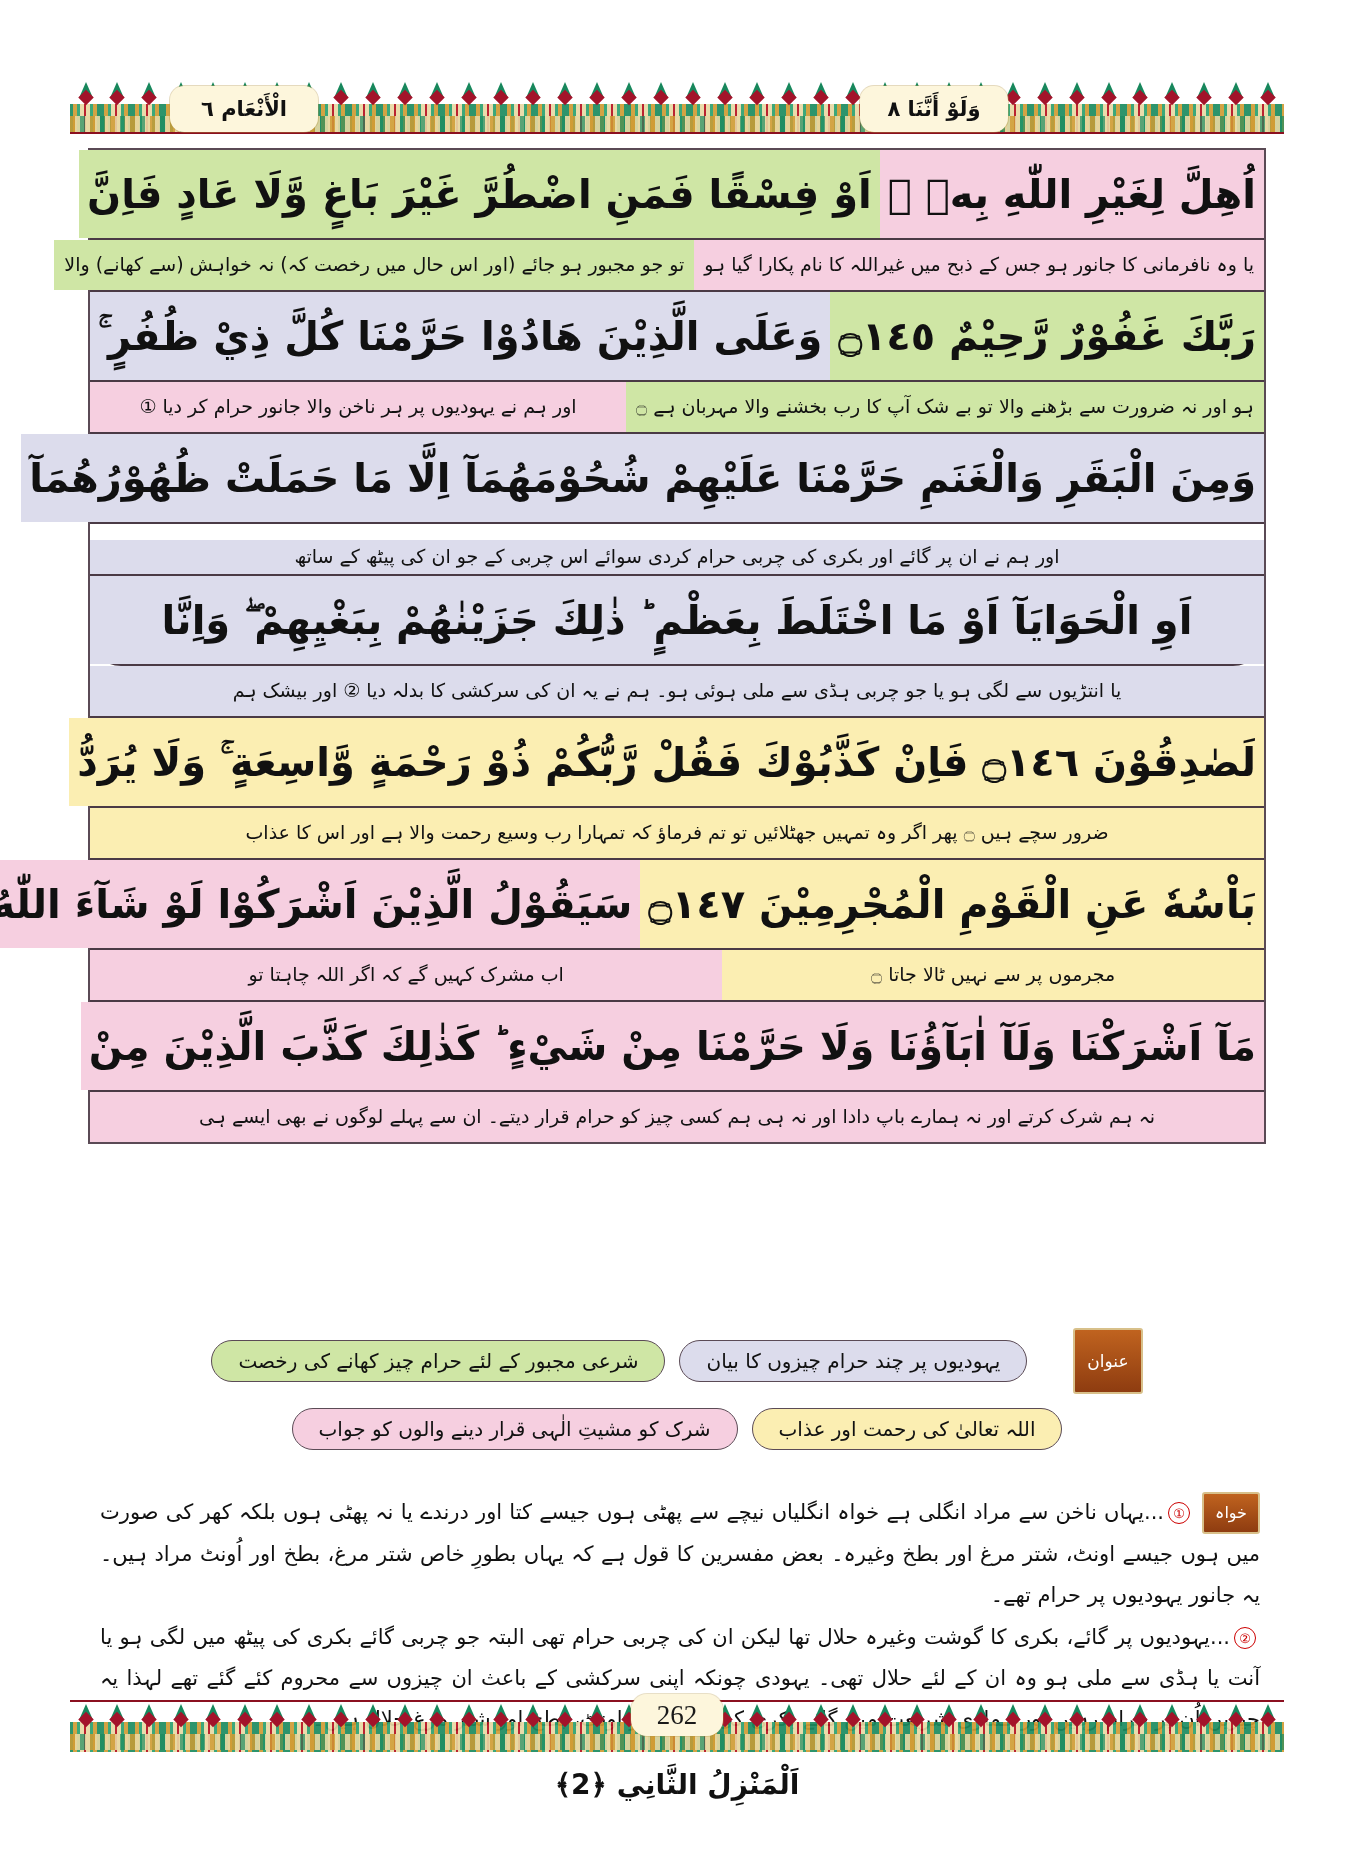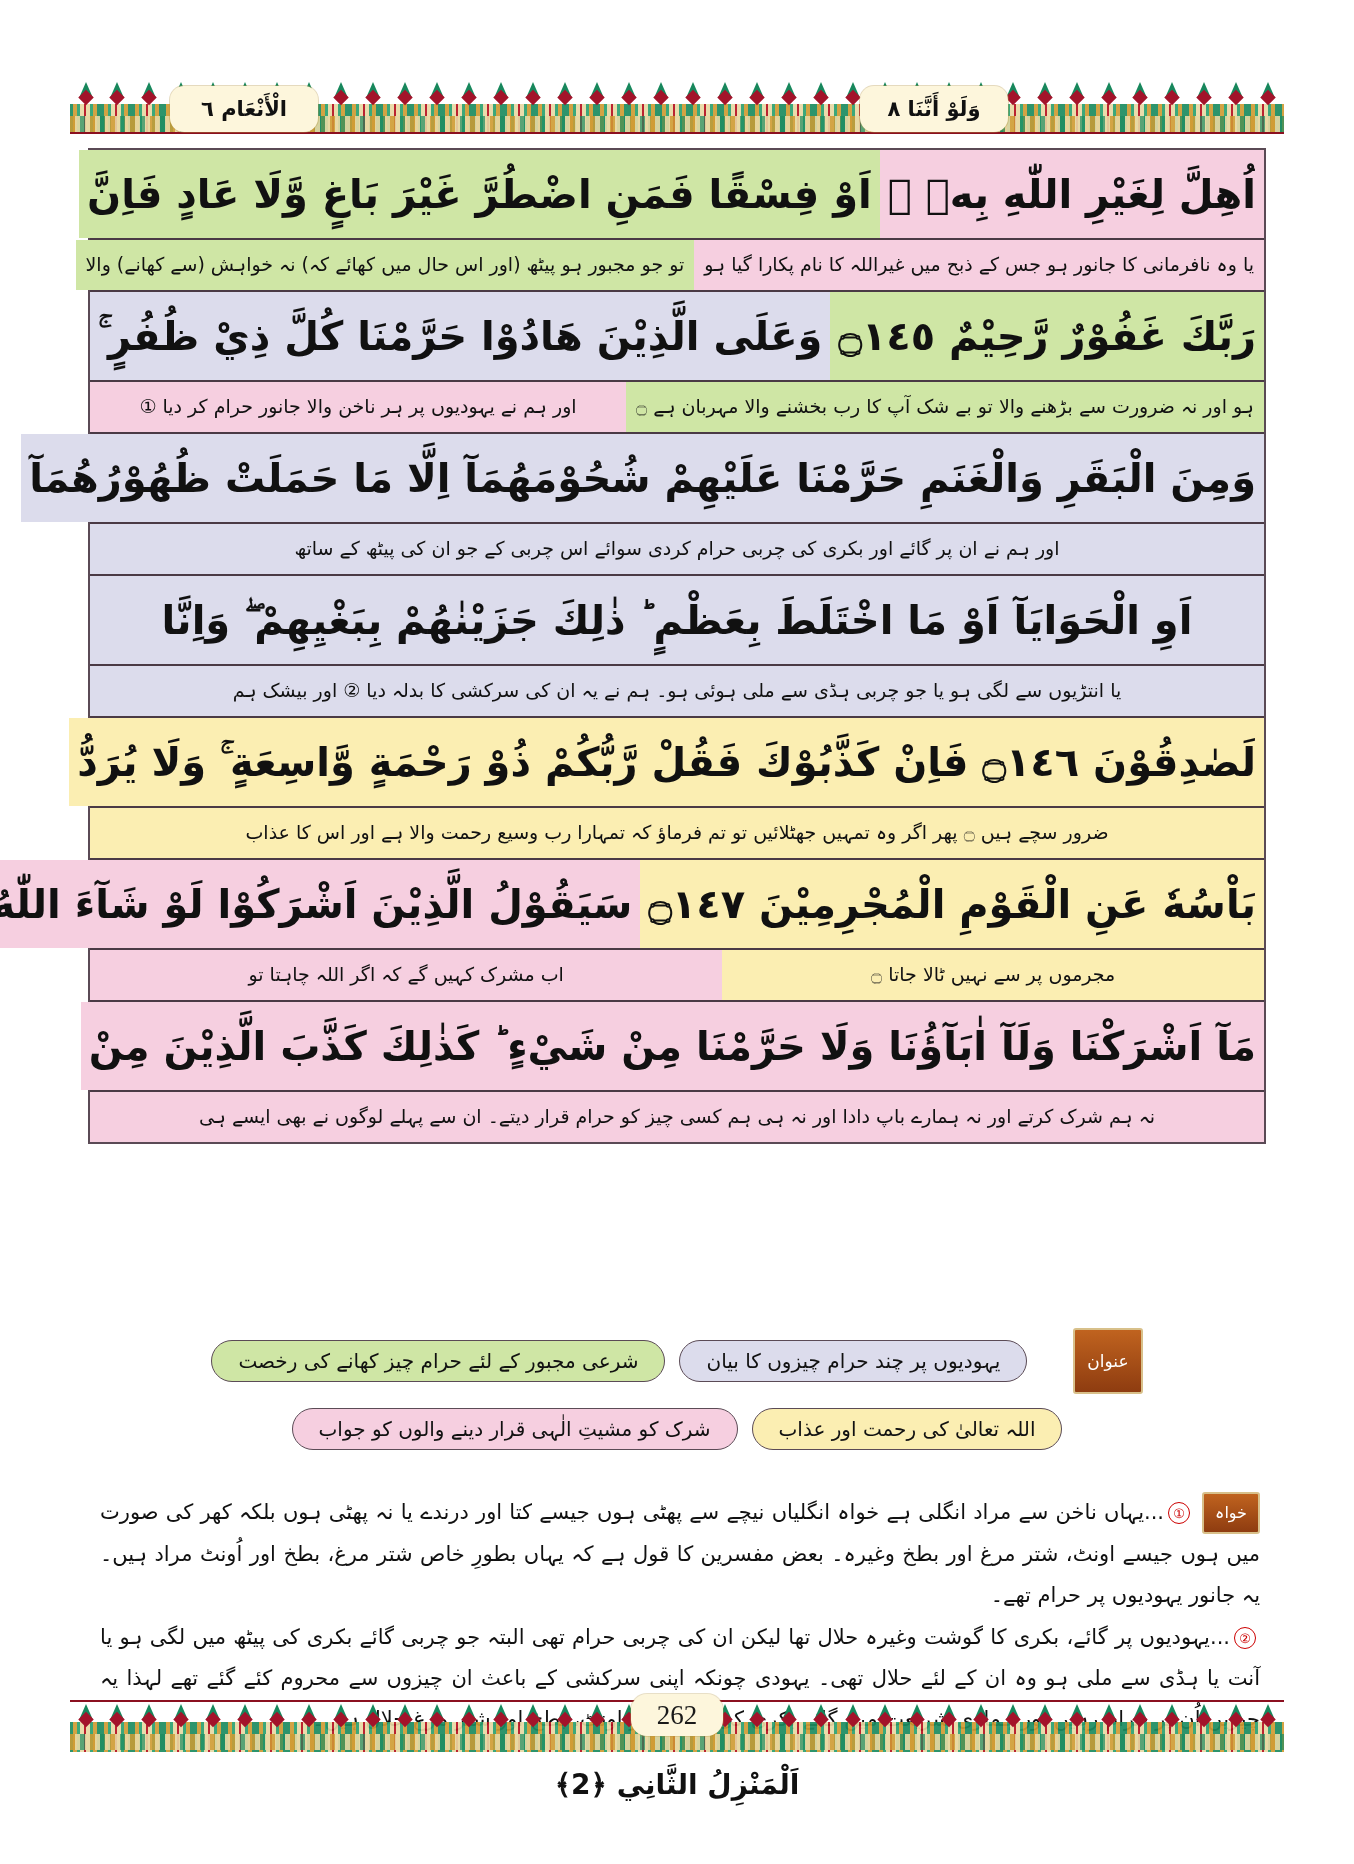--- a/index.html
+++ b/index.html
@@ -367,21 +367,21 @@
         </div>
         <div class="ayah-cell" style="flex: 68 0 0px; background: rgb(207, 230, 165);">
           <div class="ayah-arabic">اَوْ فِسْقًا فَمَنِ اضْطُرَّ غَيْرَ بَاغٍ وَّلَا عَادٍ فَاِنَّ</div>
         </div>
       </div>
       <div class="trans-row" style="min-height: 50px;">
         <div class="trans-cell" style="flex: 32 0 0px; background: rgb(246, 207, 224);">
           <div class="trans-urdu">یا وہ نافرمانی کا جانور ہو جس کے ذبح میں غیراللہ کا نام پکارا گیا ہو</div>
         </div>
         <div class="trans-cell" style="flex: 68 0 0px; background: rgb(207, 230, 165);">
-          <div class="trans-urdu">تو جو مجبور ہو پیٹھ (اور اس حال میں کھائے کہ) نہ خواہش (سے کھانے) والا</div>
+          <div class="trans-urdu">تو جو مجبور ہو جائے (اور اس حال میں رخصت کہ) نہ خواہش (سے کھانے) والا</div>
         </div>
       </div>
       <div class="ayah-row" style="min-height: 88px;">
         <div class="ayah-cell" style="flex: 26 0 0px; background: rgb(207, 230, 165);">
           <div class="ayah-arabic">رَبَّكَ غَفُوْرٌ رَّحِيْمٌ ۝١٤٥</div>
         </div>
         <div class="ayah-cell" style="flex: 74 0 0px; background: rgb(220, 220, 236);">
           <div class="ayah-arabic">وَعَلَى الَّذِيْنَ هَادُوْا حَرَّمْنَا كُلَّ ذِيْ ظُفُرٍ ۚ</div>
         </div>
       </div>
@@ -391,26 +391,26 @@
         </div>
         <div class="trans-cell" style="flex: 66 0 0px; background: rgb(246, 207, 224);">
           <div class="trans-urdu">اور ہم نے یہودیوں پر ہر ناخن والا جانور حرام کر دیا ①</div>
         </div>
       </div>
       <div class="ayah-row" style="min-height: 88px;">
         <div class="ayah-cell" style="flex: 100 0 0px; background: rgb(220, 220, 236);">
           <div class="ayah-arabic">وَمِنَ الْبَقَرِ وَالْغَنَمِ حَرَّمْنَا عَلَيْهِمْ شُحُوْمَهُمَآ اِلَّا مَا حَمَلَتْ ظُهُوْرُهُمَآ</div>
         </div>
       </div>
-      <div class="trans-row" style="min-height: 50px;">
+      <div class="trans-row" style="min-height: 50px; align-items: flex-end;">
         <div class="trans-cell" style="flex: 100 0 0px; background: rgb(220, 220, 236);">
           <div class="trans-urdu">اور ہم نے ان پر گائے اور بکری کی چربی حرام کردی سوائے اس چربی کے جو ان کی پیٹھ کے ساتھ</div>
         </div>
       </div>
-      <div class="ayah-row" style="min-height: 88px;">
+      <div class="ayah-row" style="min-height: 88px; border-radius: 31px;">
         <div class="ayah-cell" style="flex: 100 0 0px; background: rgb(220, 220, 236);">
           <div class="ayah-arabic">اَوِ الْحَوَايَآ اَوْ مَا اخْتَلَطَ بِعَظْمٍ ؕ ذٰلِكَ جَزَيْنٰهُمْ بِبَغْيِهِمْ ۖ وَاِنَّا</div>
         </div>
       </div>
       <div class="trans-row" style="min-height: 50px;">
         <div class="trans-cell" style="flex: 100 0 0px; background: rgb(220, 220, 236);">
           <div class="trans-urdu">یا انتڑیوں سے لگی ہو یا جو چربی ہڈی سے ملی ہوئی ہو۔ ہم نے یہ ان کی سرکشی کا بدلہ دیا ② اور بیشک ہم</div>
         </div>
       </div>
       <div class="ayah-row" style="min-height: 88px;">

